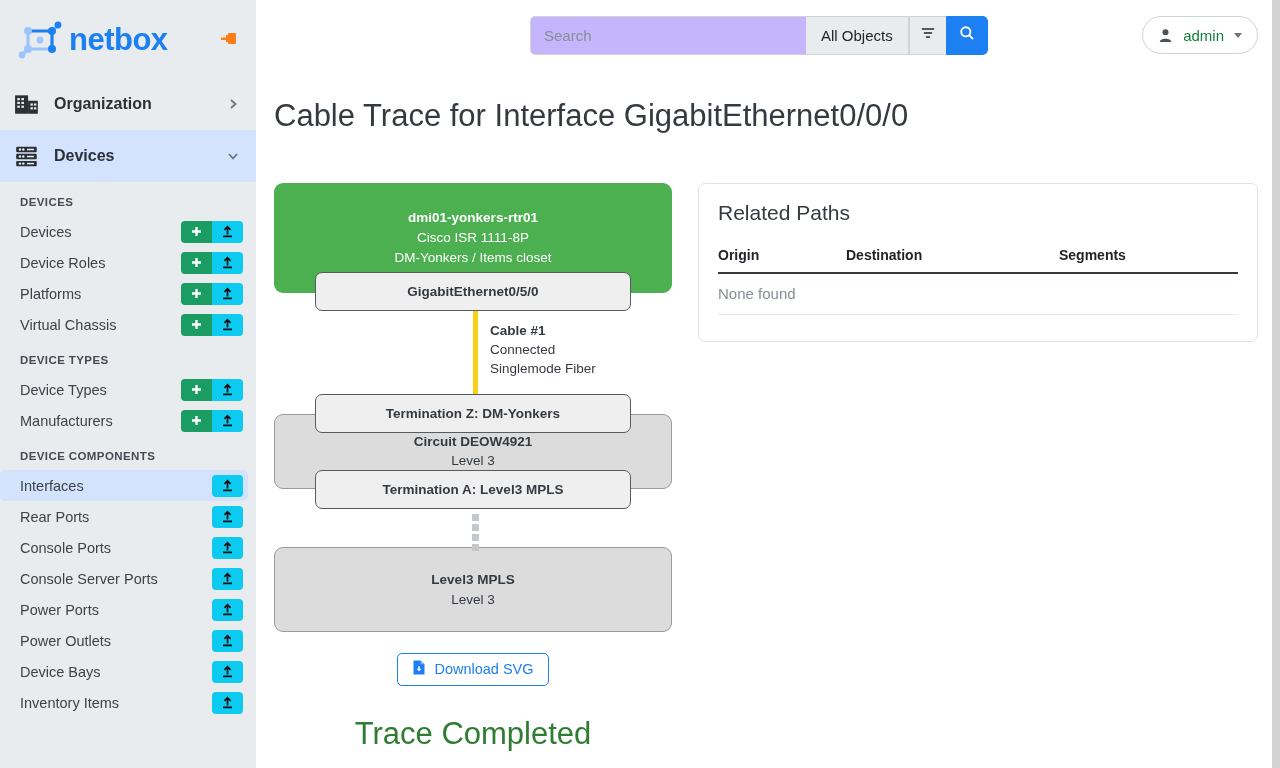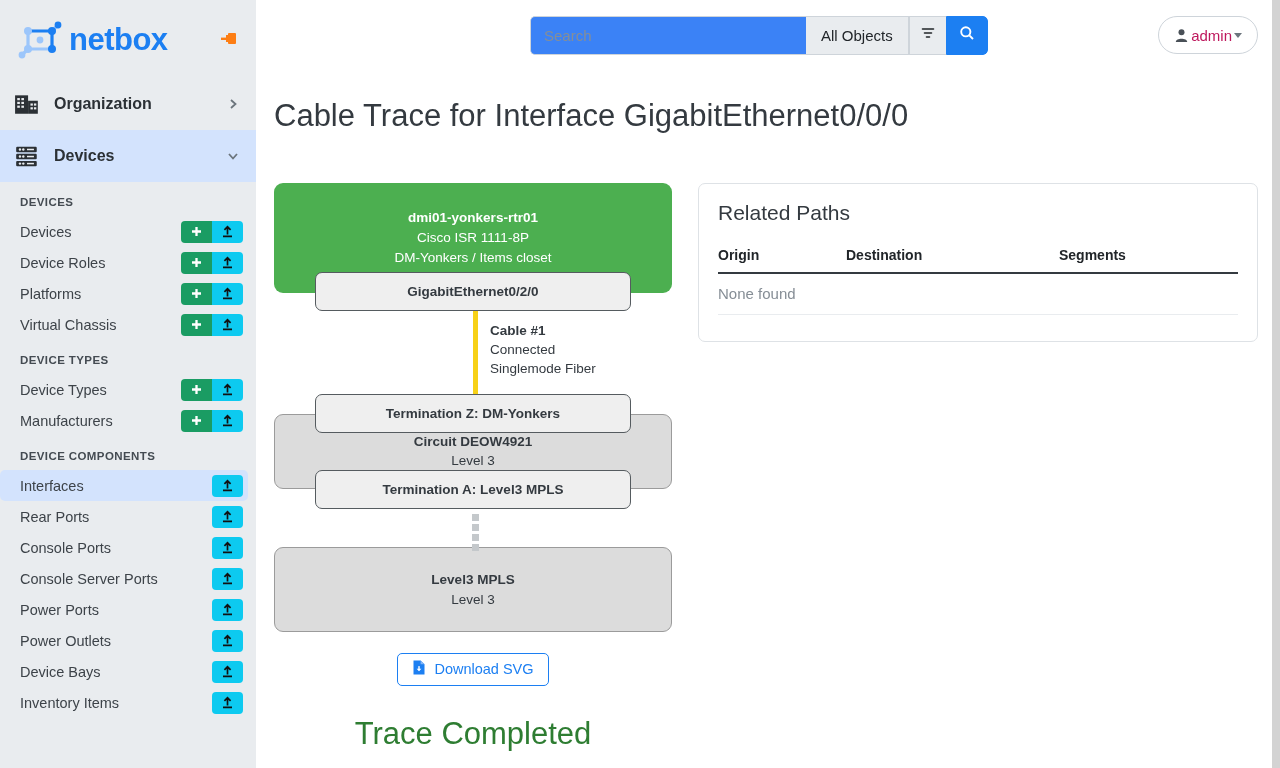--- a/index.html
+++ b/index.html
@@ -74,21 +74,21 @@
     padding: 0 22px 0 0; position: relative;
   }
   .search-wrap {
     display: flex; align-items: stretch; height: 39px;
     margin-left: 274px; border-radius: 5px; overflow: hidden;
   }
   .search-input {
     width: 276px; height: 39px; border: 1px solid #ced4da;
     border-right: none; border-radius: 5px 0 0 5px;
     padding: 0 13px; font-size: 15px; color: #212529;
-    font-family: "Liberation Sans", sans-serif; outline: none; background: #3b82f6;
+    font-family: "Liberation Sans", sans-serif; outline: none; background: #c4b5fd;
   }
   .search-input::placeholder { color: #868e96; }
   .obj-select {
     display: flex; align-items: center; padding: 0 15px;
     background: #e9ecef; border: 1px solid #ced4da; border-left: none;
     font-size: 15px; color: #212529; cursor: pointer; white-space: nowrap;
   }
   .filter-btn {
     display: flex; align-items: center; justify-content: center;
     width: 37px; background: #e9ecef; border: 1px solid #ced4da;
@@ -97,23 +97,23 @@
   .filter-btn svg { width: 16px; height: 16px; color: #212529; }
   .search-btn {
     display: flex; align-items: center; justify-content: center;
     width: 42px; background: #1c7ff2; border: 1px solid #1c7ff2;
     border-radius: 0 5px 5px 0; cursor: pointer;
   }
   .search-btn svg { width: 16px; height: 16px; color: #fff; }
 
   .admin-btn {
     position: absolute; right: 22px; top: 16px;
-    display: flex; align-items: center; gap: 2px;
+    display: flex; align-items: center; gap: 10px;
     height: 38px; padding: 0 15px; border: 1px solid #ced4da;
-    border-radius: 19px; font-size: 15px; color: #be185d;
+    border-radius: 19px; font-size: 15px; color: #15803d;
     cursor: pointer; background: #fff;
   }
   .admin-btn .person { width: 15px; height: 15px; }
   .caret {
     width: 0; height: 0; border-left: 4.5px solid transparent;
     border-right: 4.5px solid transparent; border-top: 5px solid #6c757d;
   }
 
   .page-title {
     font-size: 31px; font-weight: 400; color: #343a40;
@@ -530,21 +530,21 @@
       <div class="trace-col">
         <div class="trace">
 
           <div class="node-device">
             <div class="d-name">dmi01-yonkers-rtr01</div>
             <div class="d-sub">Cisco ISR 1111-8P</div>
             <div class="d-sub">DM-Yonkers / Items closet</div>
           </div>
 
           <div class="term-box">
-            <span>GigabitEthernet0/2/0</span>
+            <span>GigabitEthernet0/5/0</span>
           </div>
 
           <div class="cable-seg">
             <div class="cable-line"></div>
             <div class="cable-labels">
               <span class="c-title">Cable #1</span>
               <span class="c-line">Connected</span>
               <span class="c-line">Singlemode Fiber</span>
             </div>
           </div>

